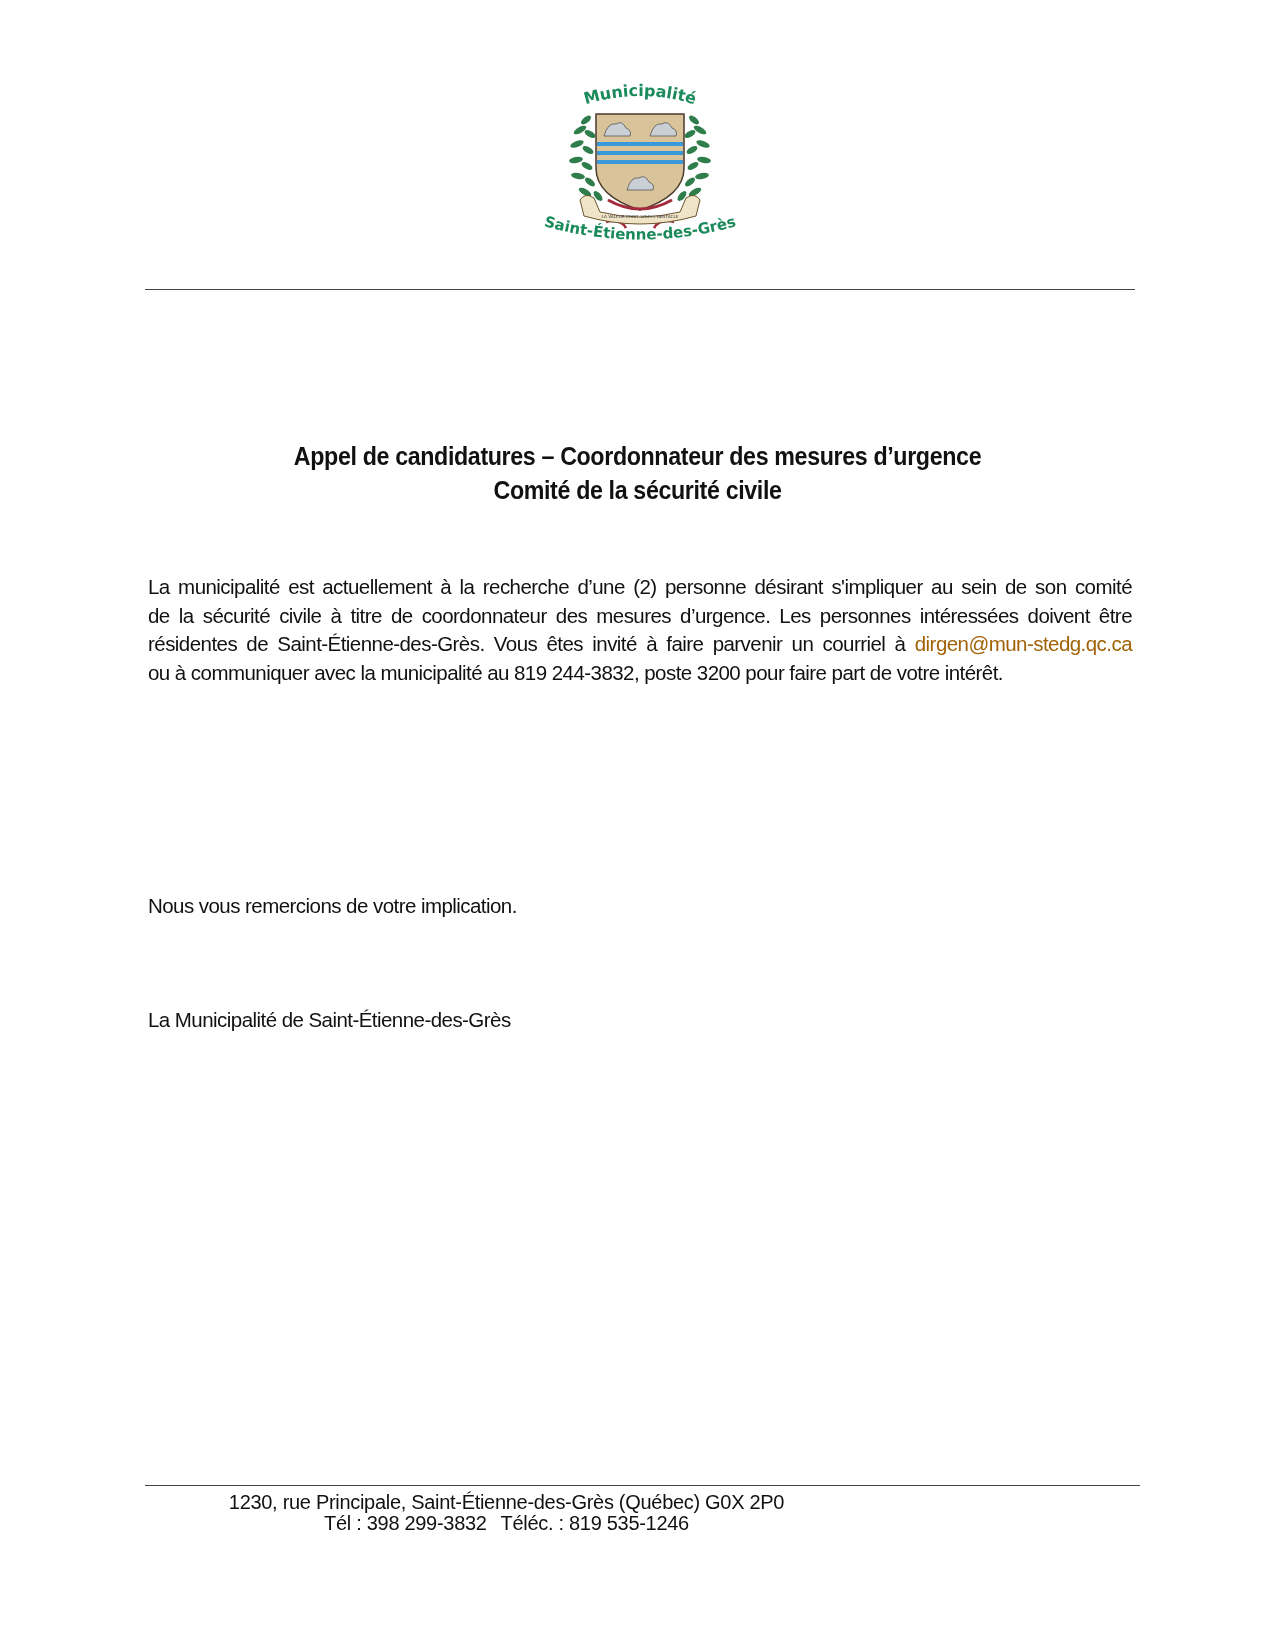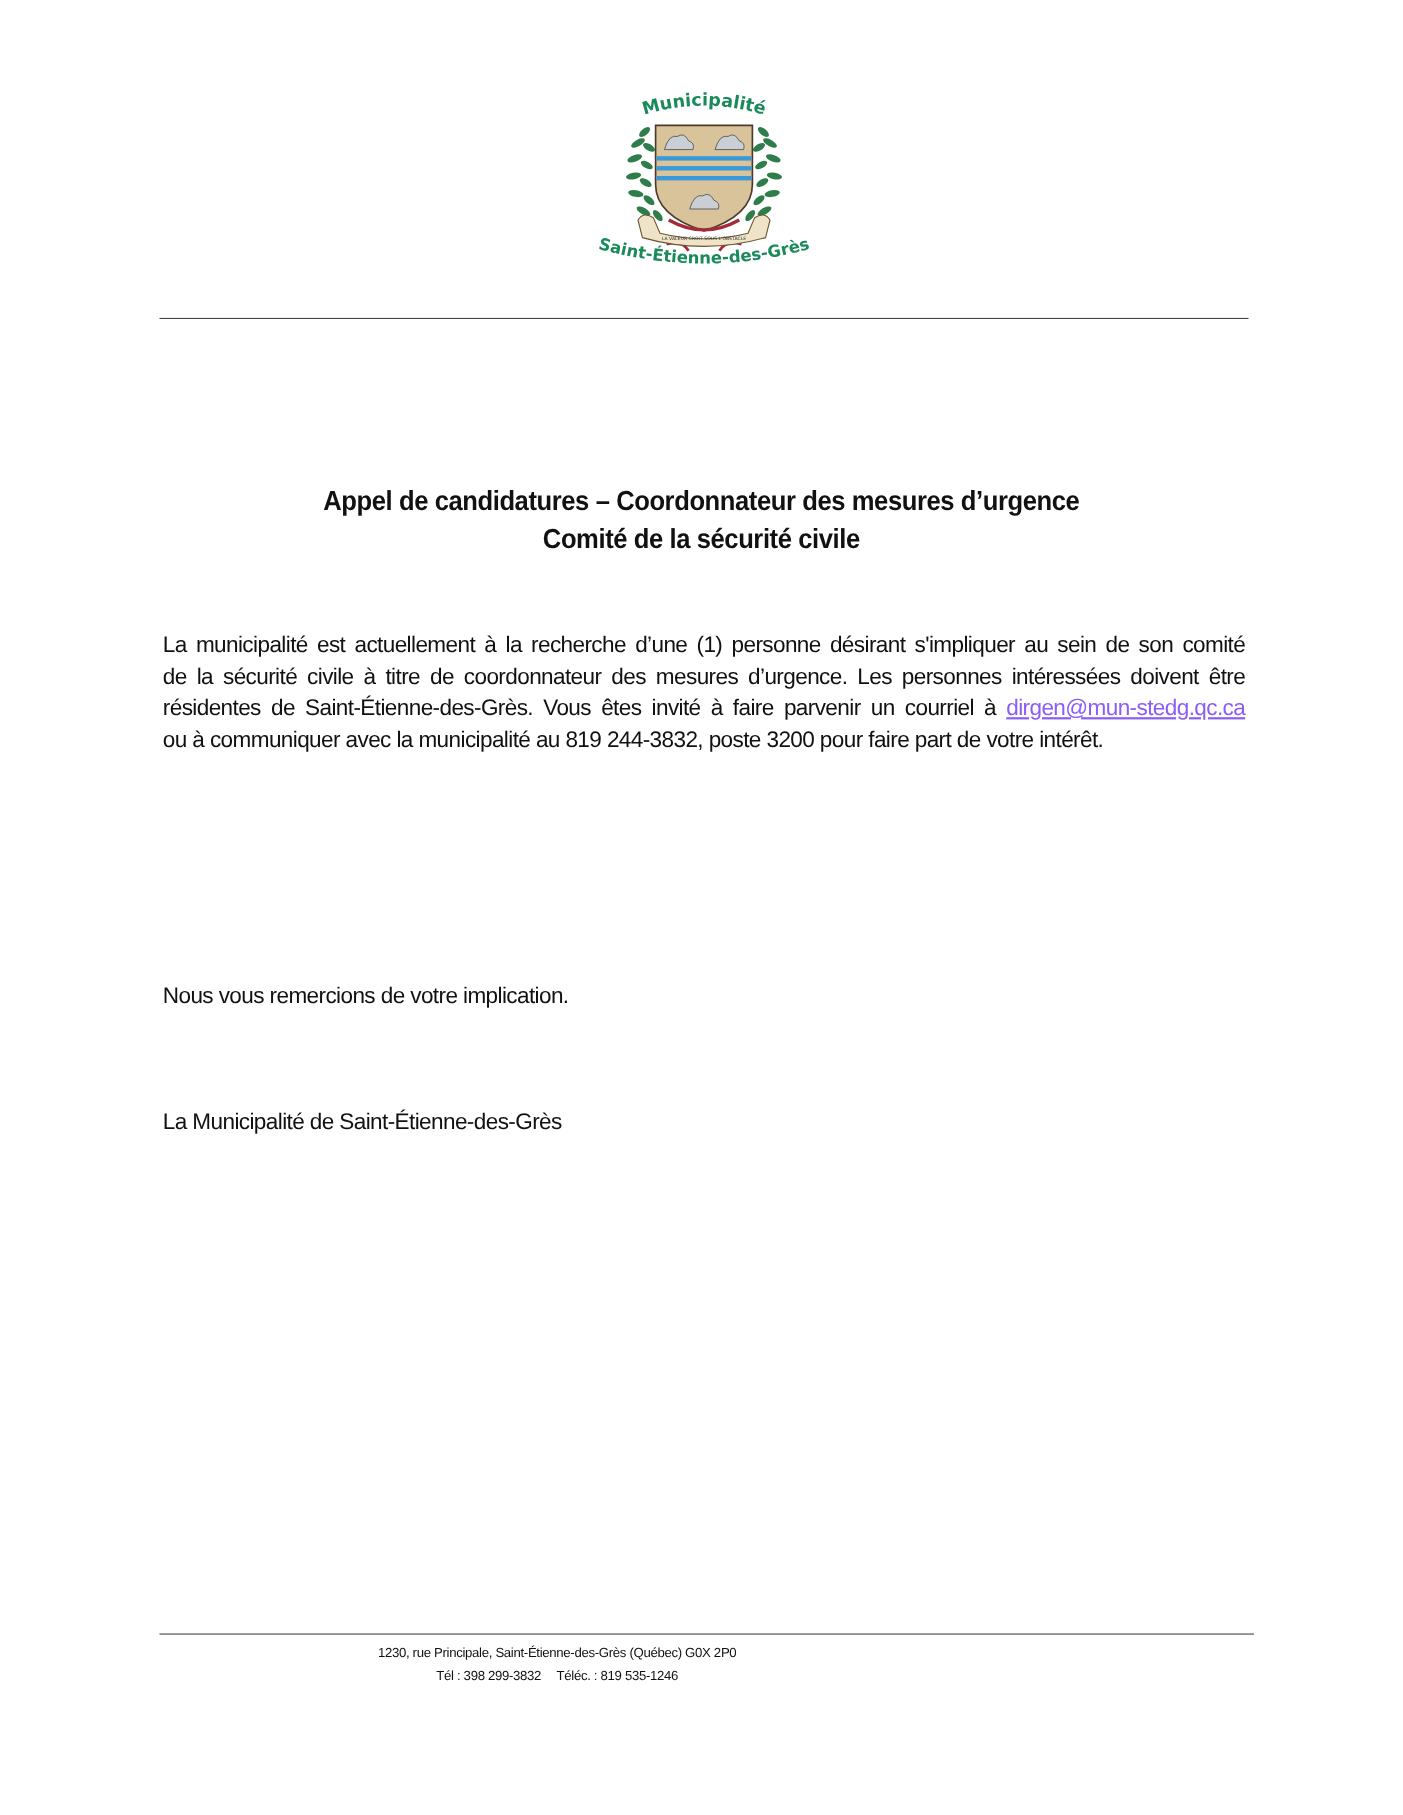--- a/index.html
+++ b/index.html
@@ -63,31 +63,30 @@
     .para .line.j {
       text-align-last: justify;
       text-align: justify;
     }
     .p1 { top: 573px; }
     .p2 { top: 716px; }
     .p3 { top: 892px; }
     .p4 { top: 1006px; }
 
     a.link {
-      color: #8b5cf6;
-      text-decoration: underline;
+      color: #a16207;
       text-underline-offset: 2px;
     }
 
     .footer {
       position: absolute;
       left: 0;
       width: 1013px;
       text-align: center;
-      font-size: 12px;
+      font-size: 20px;
       line-height: 21px;
       color: #111;
       letter-spacing: -0.3px;
     }
     .footer .fl { display: block; white-space: nowrap; }
     .f1 { top: 1492px; }
     .gap { display: inline-block; width: 14px; }
   </style>
 </head>
 <body>
@@ -153,21 +152,21 @@
     </text>
   </svg>
 </div>
 
 <div class="rule top"></div>
 
 <div class="title l1">Appel de candidatures – Coordonnateur des mesures d’urgence</div>
 <div class="title l2">Comité de la sécurité civile</div>
 
 <div class="para p1">
-  <span class="line j">La municipalité est actuellement à la recherche d’une (1) personne désirant s'impliquer au sein de son comité</span>
+  <span class="line j">La municipalité est actuellement à la recherche d’une (2) personne désirant s'impliquer au sein de son comité</span>
   <span class="line j">de la sécurité civile à titre de coordonnateur des mesures d’urgence. Les personnes intéressées doivent être</span>
   <span class="line j"><span>résidentes de Saint-Étienne-des-Grès. Vous êtes invité à faire parvenir un courriel à </span><a class="link">dirgen@mun-stedg.qc.ca</a></span>
   <span class="line">ou à communiquer avec la municipalité au 819 244-3832, poste 3200 pour faire part de votre intérêt.</span>
 </div>
 
 <div class="para p2">
 </div>
 
 <div class="para p3">
   <span class="line">Nous vous remercions de votre implication.</span>

